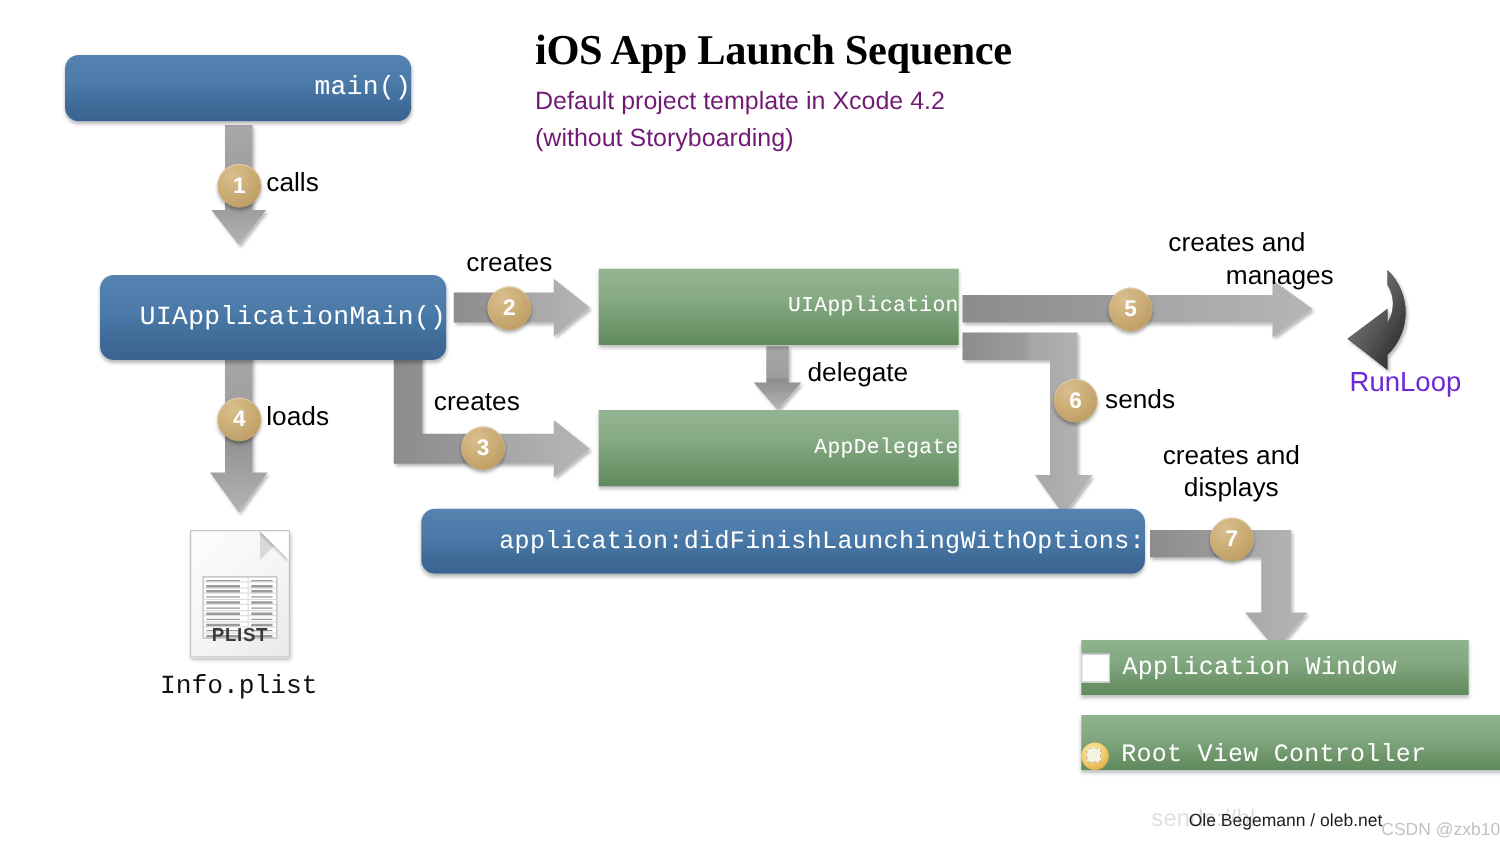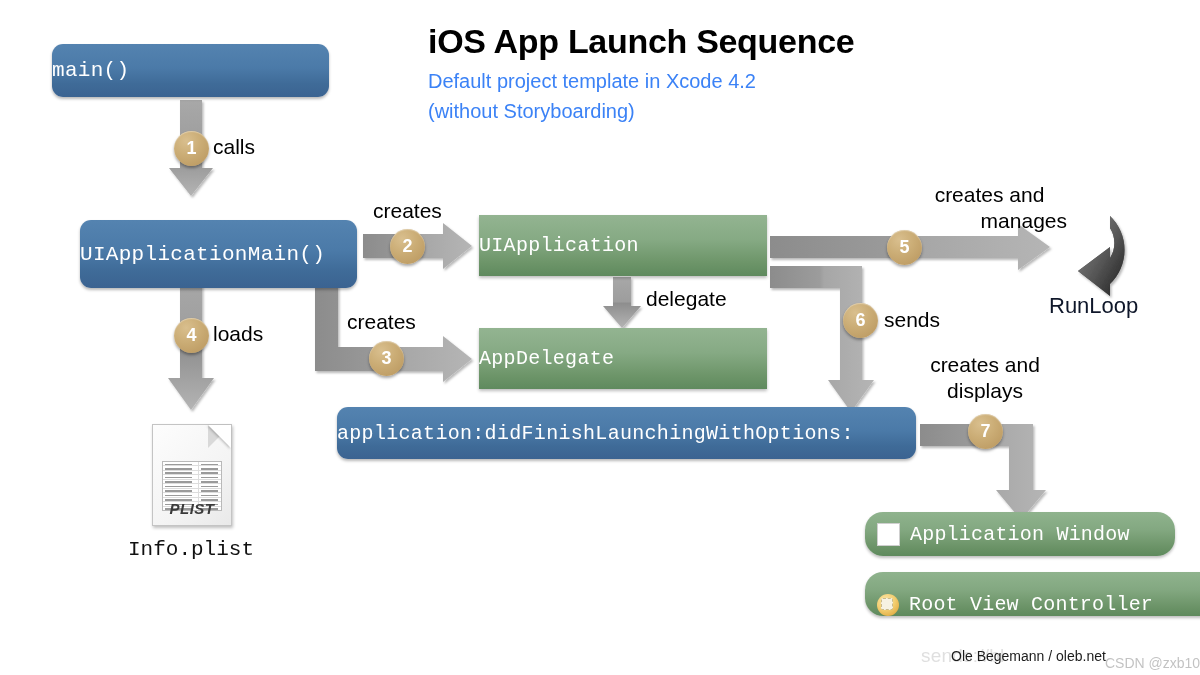--- a/index.html
+++ b/index.html
@@ -18,66 +18,64 @@
   #stage {
     position: absolute;
     left: 0; top: 0;
     width: 1200px;
     height: 675px;
   }
   .abs { position: absolute; }
 
   
   .title {
-    font-family: Liberation Sans, sans-serif;
+    font-family: Liberation Serif, serif;
     font-weight: bold;
     font-size: 34px;
     color: #000000;
     letter-spacing: -0.3px;
     white-space: nowrap;
   }
   .subtitle {
     font-family: "Liberation Sans", sans-serif;
     font-size: 20px;
-    color: #3b82f6;
+    color: #701a75;
     line-height: 25px;
     white-space: nowrap;
   }
 
   
   .box {
     box-sizing: border-box;
     display: flex;
     align-items: center;
-    justify-content: flex-start;
+    justify-content: flex-end;
     color: #ffffff;
     font-family: "Liberation Mono", monospace;
     white-space: nowrap;
   }
   .box-blue {
     background: linear-gradient(to bottom, #5483b0 0%, #4b7aa8 45%, #3f6b98 75%, #3b6391 100%);
     border-radius: 11px;
     box-shadow: 0 2px 3px rgba(0,0,0,0.28);
     font-size: 21px;
     letter-spacing: 0.3px;
   }
   .box-green {
     background: linear-gradient(to bottom, #93b491 0%, #86aa84 40%, #6d9569 78%, #5f8a5e 100%);
     box-shadow: 0 2px 3px rgba(0,0,0,0.26);
-    font-size: 20px;
+    font-size: 17px;
     letter-spacing: 0.3px;
   }
   .box-green-small {
     background: linear-gradient(to bottom, #8fb38d 0%, #83a881 40%, #6b9367 80%, #5e8a5d 100%);
     box-shadow: 0 2px 3px rgba(0,0,0,0.26);
     font-size: 20px;
     justify-content: flex-start;
-    padding-left: 12px;
     letter-spacing: 0.2px;
-    border-radius: 18px;
   }
 
   
   .arrow-label {
     font-family: "Liberation Sans", sans-serif;
     font-size: 21px;
     color: #000000;
     white-space: nowrap;
     line-height: 26px;
   }
@@ -166,22 +164,22 @@
     font-family: "Liberation Mono", monospace;
     font-size: 21px;
     color: #111111;
     white-space: nowrap;
   }
 
   
   .runloop-caption {
     font-family: "Liberation Sans", sans-serif;
     font-size: 22px;
-    color: #0f172a;
-    text-align: left;
+    color: #6d28d9;
+    text-align: right;
     white-space: nowrap;
   }
 
   
   .icon-window {
     width: 21px; height: 21px;
     background: #ffffff;
     border: 1px solid #cfcfcf;
     flex: 0 0 auto;
     margin-right: 10px;
@@ -332,21 +330,21 @@
   <div class="abs box box-green-small" style="left:865px; top:512px; width:310px; height:44px;">
     <span class="icon-window"></span>
     <span>Application Window</span>
   </div>
 
   <div class="abs box box-green-small" style="left:865px; top:572px; width:368px; height:44px;align-items:flex-end;">
     <span class="icon-viewcontroller"></span>
     <span>Root View Controller</span>
   </div>
 
-  <div class="abs" style="left:152px; top:424px; width:78px; height:100px;font-style:italic;">
+  <div class="abs" style="left:152px; top:424px; width:78px; height:100px;">
     <div class="plist-doc" style="left:0; top:0; width:78px; height:100px;">
       <div class="plist-fold2"></div>
       <div class="plist-fold"></div>
       <div class="plist-table">
         <div class="plist-row">
             <div class="plist-cell-k"></div>
             <div class="plist-cell-v"></div>
           </div>
         <div class="plist-row">
             <div class="plist-cell-k"></div>

